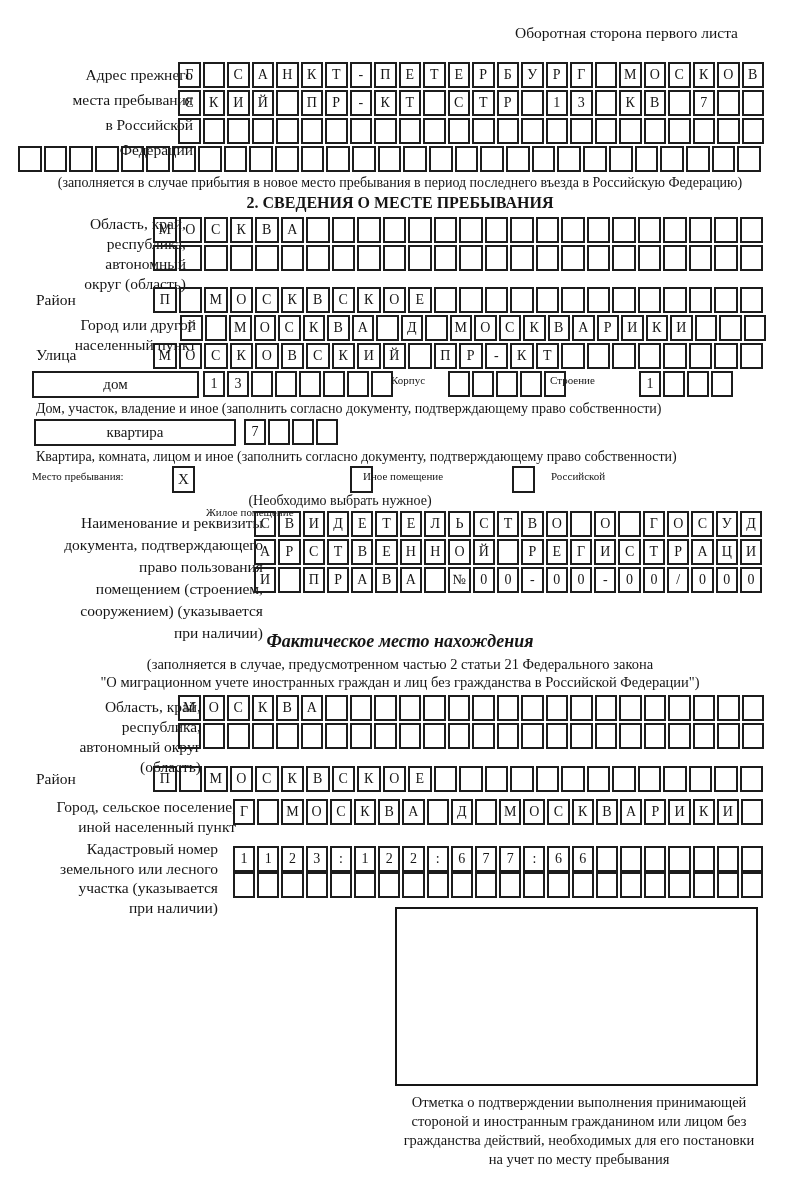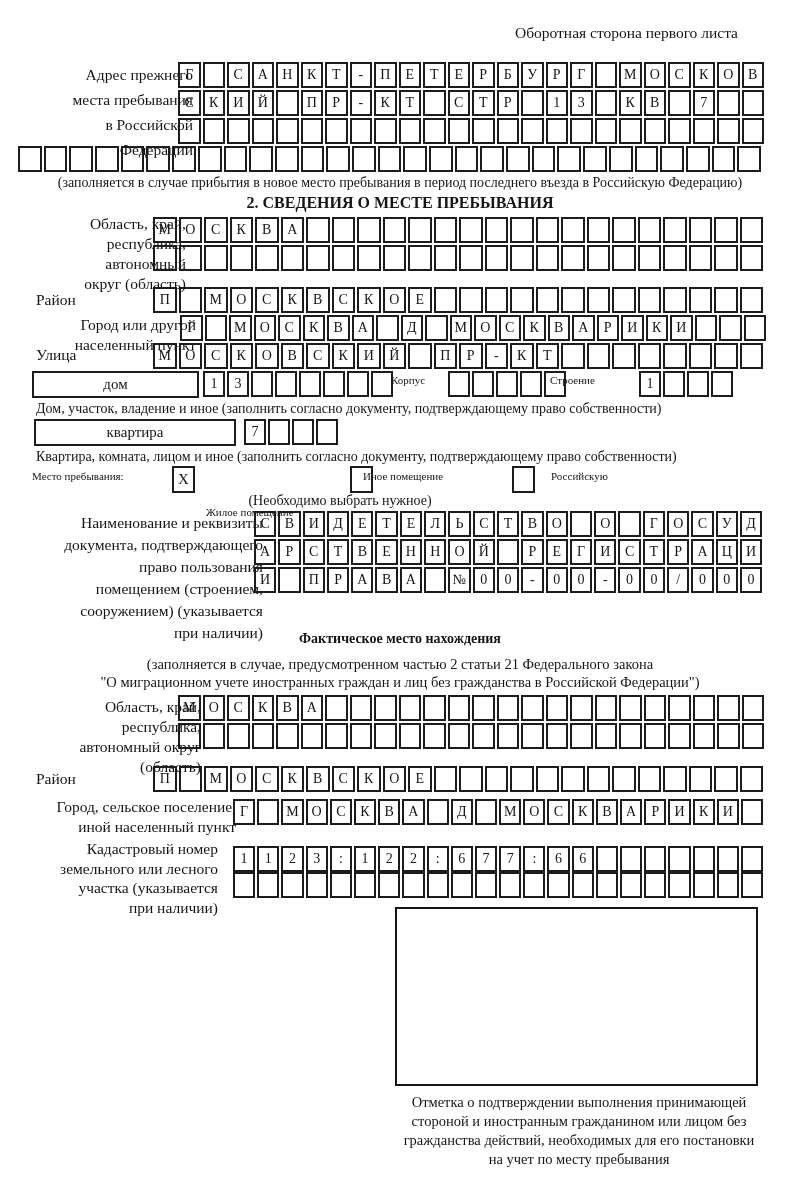--- a/index.html
+++ b/index.html
@@ -9,21 +9,21 @@
     font-family:"Liberation Serif","DejaVu Serif",serif;
     color:#151515;
   }
   .abs { position:absolute;text-align:right; }
   .lbl { font-size:15.5px; line-height:20px; white-space:pre-line; }
   .lbl-wide { line-height:25px; }
   .lbl-doc { line-height:22px;margin-left:12px; }
   .center { left:0; right:0; text-align:center; }
   .note { font-size:14px; }
   .title { font-weight:bold; font-size:16px; }
-  .subtitle { font-weight:bold; font-size:14px; }
+  .subtitle { font-weight:bold; font-size:18px;font-style:italic; }
   .row { position:absolute; display:flex; gap:2px; }
   .cell {
     border:2px solid #1c1c1c; height:26px; flex:none;
     text-align:center; font-size:14px; line-height:22px;
   }
   .rowA .cell { width:22.5px; }   
   .rowB .cell { width:23.5px; }   
   .rowC .cell { width:23.7px; }   
   .rowD .cell { width:22.3px; }   
   .rowE .cell { width:22.2px; }   
@@ -341,21 +341,21 @@
     <div class="cell"></div>
   </div>
 <div class="abs note" style="left:36px; top:449px;">Квартира, комната, лицом и иное (заполнить согласно документу, подтверждающему право собственности)</div>
 
 <div class="inline-lbl" style="left:32px; top:470px;">Место пребывания:</div>
 <div class="chk" style="left:172px; top:466px;">X</div>
 <div class="inline-lbl" style="left:206px; top:470px;margin-top:36px;">Жилое помещение</div>
 <div class="chk" style="left:350px; top:466px;"></div>
 <div class="inline-lbl" style="left:363px; top:470px;">Иное помещение</div>
 <div class="chk" style="left:512px; top:466px;"></div>
-<div class="inline-lbl" style="left:551px; top:470px;">Российскую</div>
+<div class="inline-lbl" style="left:551px; top:470px;">Российской</div>
 <div class="abs note" style="left:150px; top:493px; width:380px; text-align:center;">(Необходимо выбрать нужное)</div>
 
 <div class="abs lbl lbl-doc" style="left:36px; top:512px; width:215px;">Наименование и реквизиты
 документа, подтверждающего
 право пользования
 помещением (строением,
 сооружением) (указывается
 при наличии)</div>
 <div class="row rowD" style="left:254px; top:511px;">
     <div class="cell">С</div>

